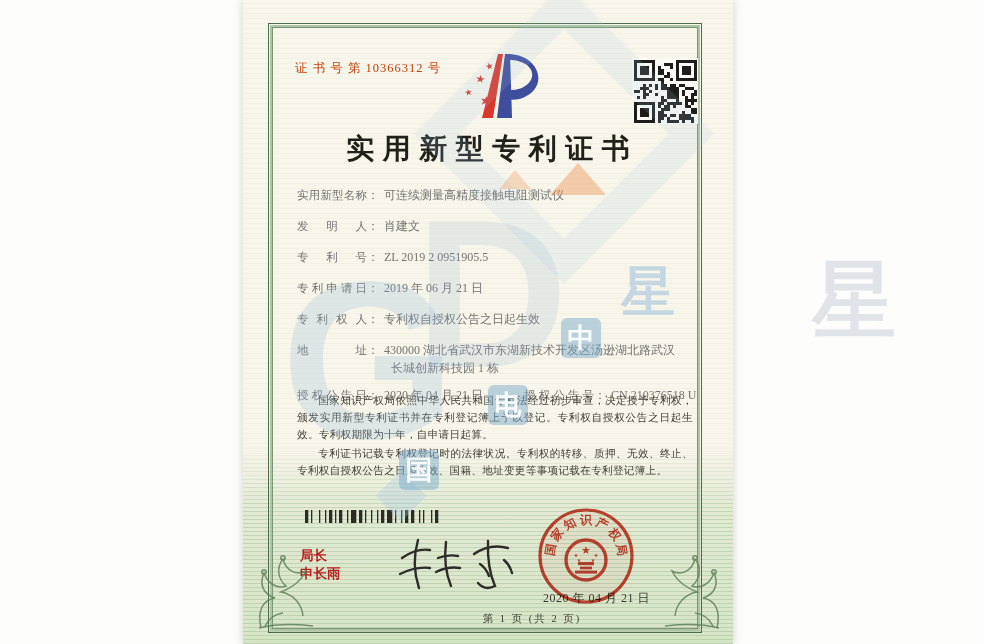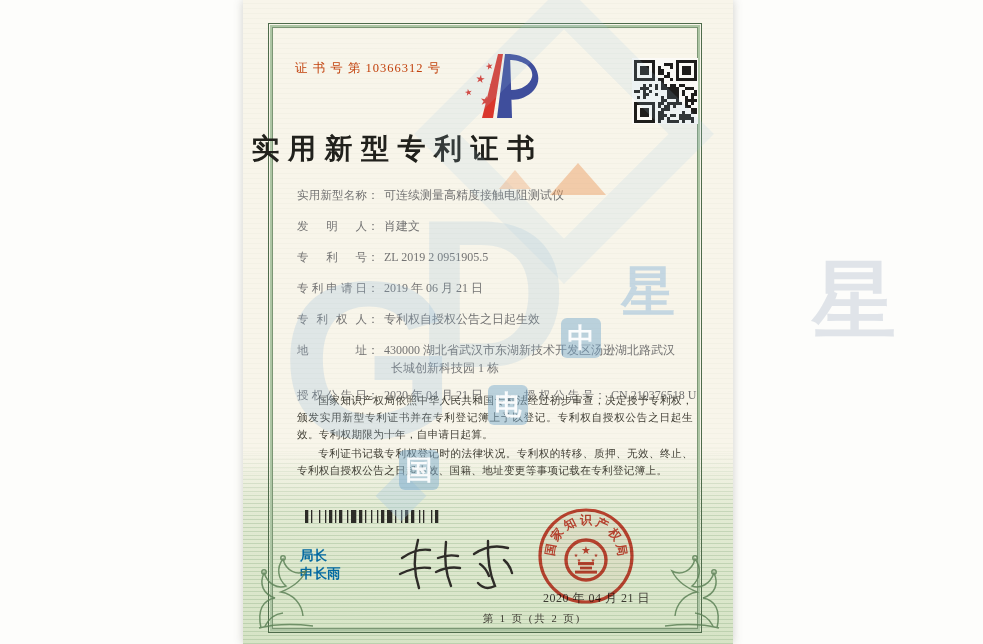--- a/index.html
+++ b/index.html
@@ -28,33 +28,33 @@
   .wm-tri2{left:256px;top:170px;border-left:16px solid transparent;border-right:16px solid transparent;border-bottom:19px solid rgba(236,152,92,.32);}
   .wm-sq{width:40px;height:40px;border-radius:6px;background:rgba(120,170,205,.48);color:rgba(255,255,255,.92);font-size:27px;font-weight:700;display:flex;align-items:center;justify-content:center;}
   .wm-sq1{left:156px;top:450px;}
   .wm-sq2{left:245px;top:385px;}
   .wm-sq3{left:318px;top:318px;}
   .wm-star{left:378px;top:256px;font-size:54px;font-weight:700;color:rgba(145,186,218,.5);}
   
   .cert-no{position:absolute;left:52px;top:60px;font-size:12.5px;letter-spacing:1px;color:#c2410c;z-index:3;}
   .logo{position:absolute;left:212px;top:46px;width:90px;height:78px;z-index:3;}
   .qr{position:absolute;left:389px;top:58px;width:66px;height:66px;z-index:3;background:#fbfaf6;display:flex;align-items:center;justify-content:center;}
-  .title{position:absolute;left:0;top:130px;width:490px;font-size:28px;font-weight:600;letter-spacing:8.5px;text-indent:8.5px;color:#21211c;z-index:3;}
+  .title{position:absolute;left:0;top:130px;width:490px;text-align:center;font-size:28px;font-weight:600;letter-spacing:8.5px;text-indent:8.5px;color:#21211c;z-index:3;}
   .fields{position:absolute;left:54px;top:186px;width:404px;z-index:3;color:#737373;font-family:Liberation Serif, serif;}
   .frow{margin-bottom:12px;line-height:19px;font-size:12px;white-space:nowrap;}
   .flabel{display:inline-block;width:70px;font-size:11.5px;text-align:justify;text-align-last:justify;vertical-align:bottom;}
   .fcolon{margin-right:5px;}
   .fvalue{font-size:12px;}
   .frow-addr{margin-bottom:9px;}
   .addr2{margin-left:94px;line-height:17px;font-size:12px;}
   .grant .g2{margin-left:38px;}
   .paragraphs{position:absolute;left:54px;top:392px;width:400px;z-index:3;color:#3f3d33;}
   .paragraphs p{margin:0 4px 2px 0;font-size:10.6px;line-height:17px;text-indent:2em;text-align:justify;letter-spacing:.3px;}
   .barcode{position:absolute;left:62px;top:509px;height:13px;z-index:3;}
-  .signer{position:absolute;left:57px;top:547px;z-index:3;color:#0369a1;font-weight:700;font-size:13.5px;}
+  .signer{position:absolute;left:57px;top:547px;z-index:3;color:#b91c1c;font-weight:700;font-size:13.5px;}
   .signer .s-name{}
   .signature{position:absolute;left:145px;top:528px;width:130px;height:70px;z-index:5;}
   .seal-date{position:absolute;left:300px;top:590px;font-size:12px;color:#3b3a31;z-index:5;letter-spacing:.5px;}
   .seal{position:absolute;left:291px;top:502px;width:104px;height:108px;z-index:6;mix-blend-mode:multiply;opacity:.93;}
   .page-footer{position:absolute;left:25px;top:612px;width:432px;text-align:center;font-size:10.5px;letter-spacing:2px;color:#3c3a31;z-index:3;margin-left:48px;}
   .corner{position:absolute;width:62px;height:84px;z-index:3;}
   .corner-l{left:12px;top:546px;}
   .corner-r{left:418px;top:546px;transform:scaleX(-1);}
 </style>
 </head>

